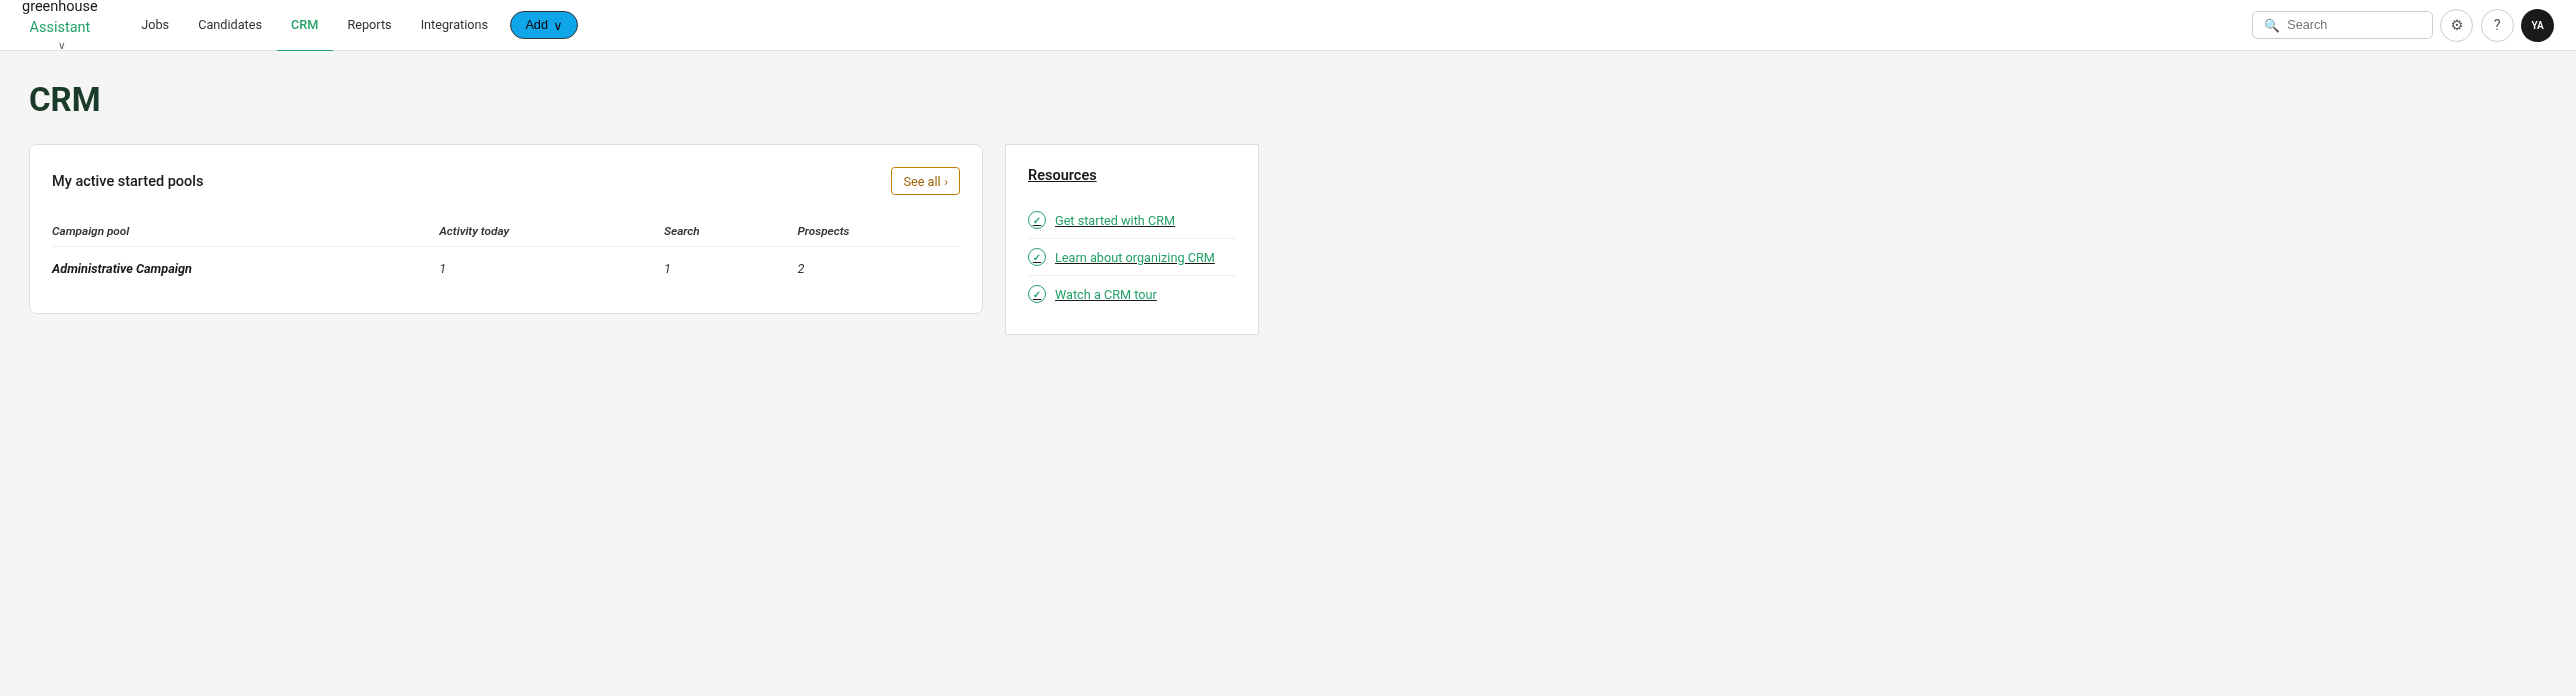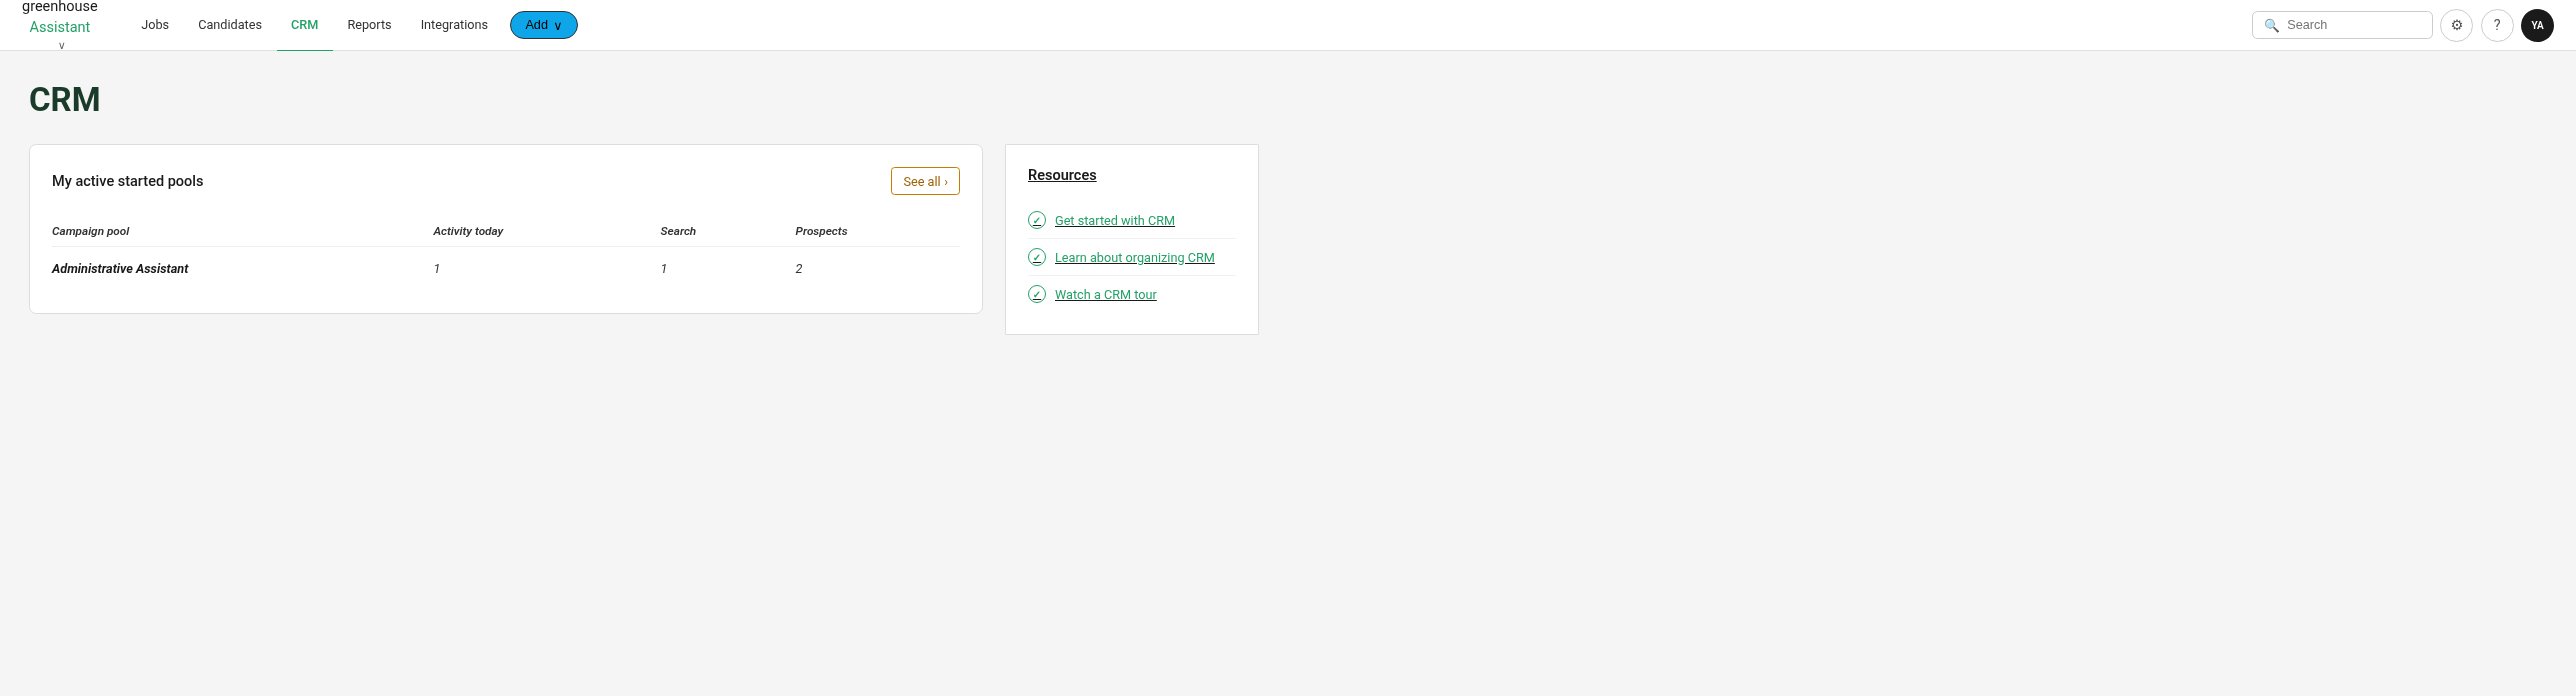--- a/index.html
+++ b/index.html
@@ -309,21 +309,21 @@
         <thead>
           <tr>
             <th>Campaign pool</th>
             <th>Activity today</th>
             <th>Search</th>
             <th>Prospects</th>
           </tr>
         </thead>
         <tbody id="campaign-table-body">
         <tr>
-      <td>Administrative Assistant</td>
+      <td>Administrative Campaign</td>
       <td>1</td>
       <td>1</td>
       <td>2</td>
     </tr>
           </tbody>
       </table>
     </div>
 
     <div class="resources-card">
       <div class="resources-title">Resources</div>

